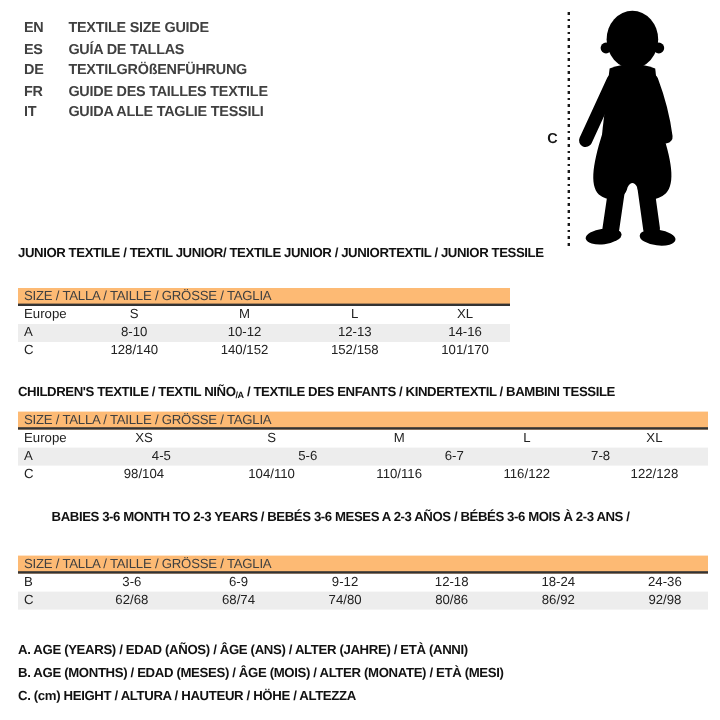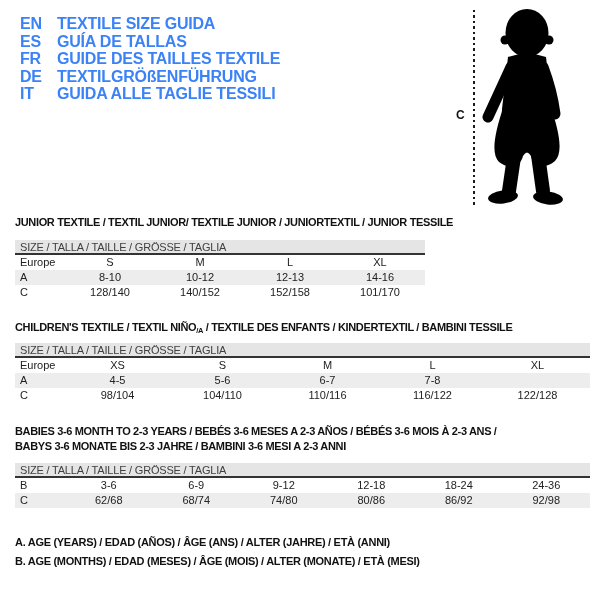--- a/index.html
+++ b/index.html
@@ -5,42 +5,42 @@
   * { margin:0; padding:0; box-sizing:border-box; }
   html,body { background:#fff; }
   .canvas {
     position:relative; width:600px; height:600px; background:#fff;
     font-family:"Liberation Sans","DejaVu Sans",sans-serif; color:#1c1c1c;
     overflow:hidden;
   }
 
   
   .langs { position:absolute; left:20px; top:15px; }
-  .lang-row { display:flex; font-size:16px; font-weight:bold; line-height:17.5px; letter-spacing:-0.2px; color:#3b82f6; }
+  .lang-row { display:flex; font-size:12px; font-weight:bold; line-height:17.5px; letter-spacing:-0.2px; color:#404040; }
   .lang-code { width:37px; }
 
   
   .c-label { position:absolute; left:456px; top:108px; font-size:12px; font-weight:bold; color:#151515; }
   .dotline { position:absolute; left:473px; top:10px; width:2px; height:197px;
     background:repeating-linear-gradient(to bottom,#1a1a1a 0 2.2px,transparent 2.2px 5.5px); }
   .baby { position:absolute; left:478px; top:7px; width:94px; height:200px; }
 
   
   .sec-title { position:absolute; left:15px; font-size:11px; font-weight:bold; letter-spacing:-0.35px; color:#111; white-space:nowrap; line-height:14px; }
   .sub { font-size:7.5px; vertical-align:-2px; }
-  .s1 { top:215px; }
+  .s1 { top:204px; }
   .s2 { top:320px; }
   .s3 { top:424px; line-height:15px; }
-  .s3 span { display:block; }
+  .s3 span { display:block;margin-left:28px; }
 
   
   .stable { position:absolute; left:15px; font-size:11px; color:#222; }
-  .band { background:#e5e5e5; height:15px; line-height:15px; padding-left:5px; color:#404040;
+  .band { background:#fdba74; height:15px; line-height:15px; padding-left:5px; color:#404040;
           letter-spacing:-0.2px; border-bottom:2px solid #333; font-size:11px; }
-  .trow { display:flex; height:15px; line-height:15px; }
+  .trow { display:flex; height:15px; line-height:15px;gap:17px; }
   .trow.shaded { background:#ededed; }
   .tlabel { width:50px; padding-left:5px; text-align:left; }
   .cell { text-align:center; }
   .t1 { top:240px; width:410px; }
   .t1 .cell { width:90px; }
   .t2 { top:343px; width:575px; }
   .t2 .cell { width:105px; }
   .t3 { top:463px; width:575px; }
   .t3 .cell { width:87.5px; }
 
@@ -48,33 +48,33 @@
   .footnotes { position:absolute; left:15px; top:533px; font-size:11px; font-weight:bold; letter-spacing:-0.3px; line-height:19px; color:#111; white-space:nowrap; }
 </style>
 </head>
 <body>
 
 <div class="canvas">
 
   <div class="langs">
     <div class="lang-row">
       <span class="lang-code">EN</span>
-      <span>TEXTILE SIZE GUIDA</span>
+      <span>TEXTILE SIZE GUIDE</span>
     </div>
     <div class="lang-row">
       <span class="lang-code">ES</span>
       <span>GUÍA DE TALLAS</span>
     </div>
     <div class="lang-row">
+      <span class="lang-code">DE</span>
+      <span>TEXTILGRÖßENFÜHRUNG</span>
+    </div>
+    <div class="lang-row">
       <span class="lang-code">FR</span>
       <span>GUIDE DES TAILLES TEXTILE</span>
-    </div>
-    <div class="lang-row">
-      <span class="lang-code">DE</span>
-      <span>TEXTILGRÖßENFÜHRUNG</span>
     </div>
     <div class="lang-row">
       <span class="lang-code">IT</span>
       <span>GUIDA ALLE TAGLIE TESSILI</span>
     </div>
   </div>
 
   <span class="c-label">C</span>
   <div class="dotline"></div>
   <svg class="baby" viewBox="0 0 94 200" aria-hidden="true">
@@ -142,21 +142,20 @@
       <span class="cell">98/104</span>
       <span class="cell">104/110</span>
       <span class="cell">110/116</span>
       <span class="cell">116/122</span>
       <span class="cell">122/128</span>
     </div>
   </div>
 
   <div class="sec-title s3">
     <span>BABIES 3-6 MONTH TO 2-3 YEARS / BEBÉS 3-6 MESES A 2-3 AÑOS / BÉBÉS 3-6 MOIS À 2-3 ANS /</span>
-    <span>BABYS 3-6 MONATE BIS 2-3 JAHRE / BAMBINI 3-6 MESI A 2-3 ANNI</span>
   </div>
   <div class="stable t3">
     <div class="band">SIZE / TALLA / TAILLE / GRÖSSE / TAGLIA</div>
     <div class="trow">
       <span class="tlabel">B</span>
       <span class="cell">3-6</span>
       <span class="cell">6-9</span>
       <span class="cell">9-12</span>
       <span class="cell">12-18</span>
       <span class="cell">18-24</span>
@@ -169,15 +168,16 @@
       <span class="cell">74/80</span>
       <span class="cell">80/86</span>
       <span class="cell">86/92</span>
       <span class="cell">92/98</span>
     </div>
   </div>
 
   <div class="footnotes">
     <div>A. AGE (YEARS) / EDAD (AÑOS) / ÂGE (ANS) / ALTER (JAHRE) / ETÀ (ANNI)</div>
     <div>B. AGE (MONTHS) / EDAD (MESES) / ÂGE (MOIS) / ALTER (MONATE) / ETÀ (MESI)</div>
+    <div>C. (cm) HEIGHT / ALTURA / HAUTEUR / HÖHE / ALTEZZA</div>
   </div>
 
 </div>
 
 </body></html>

